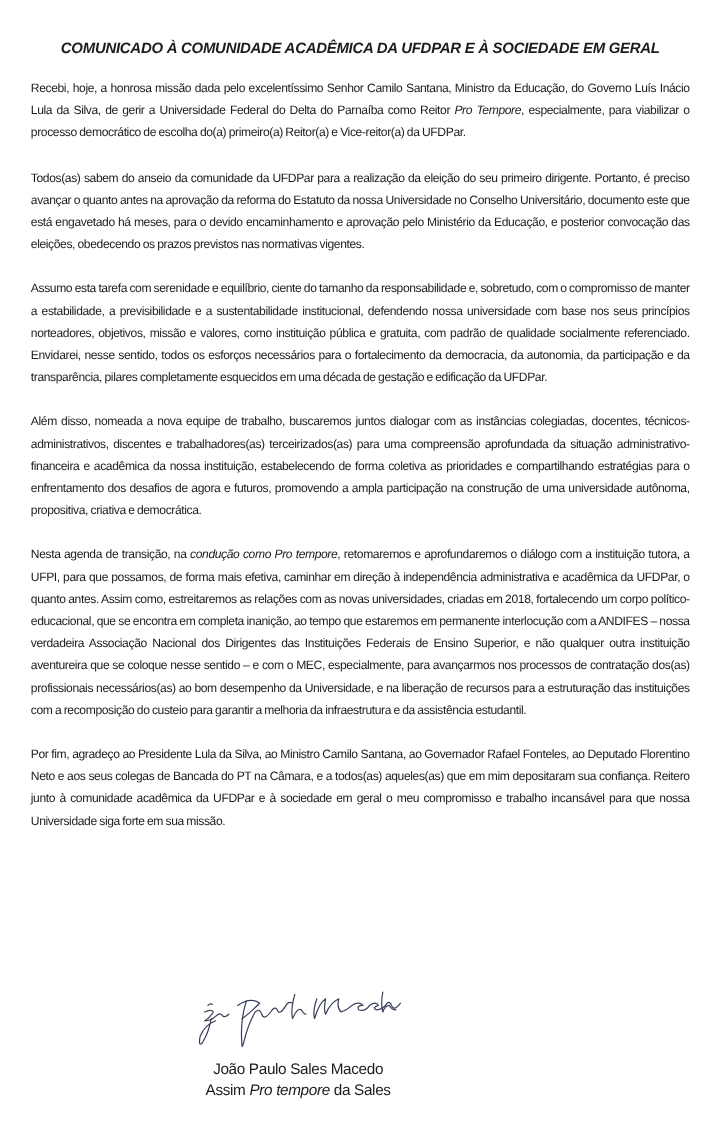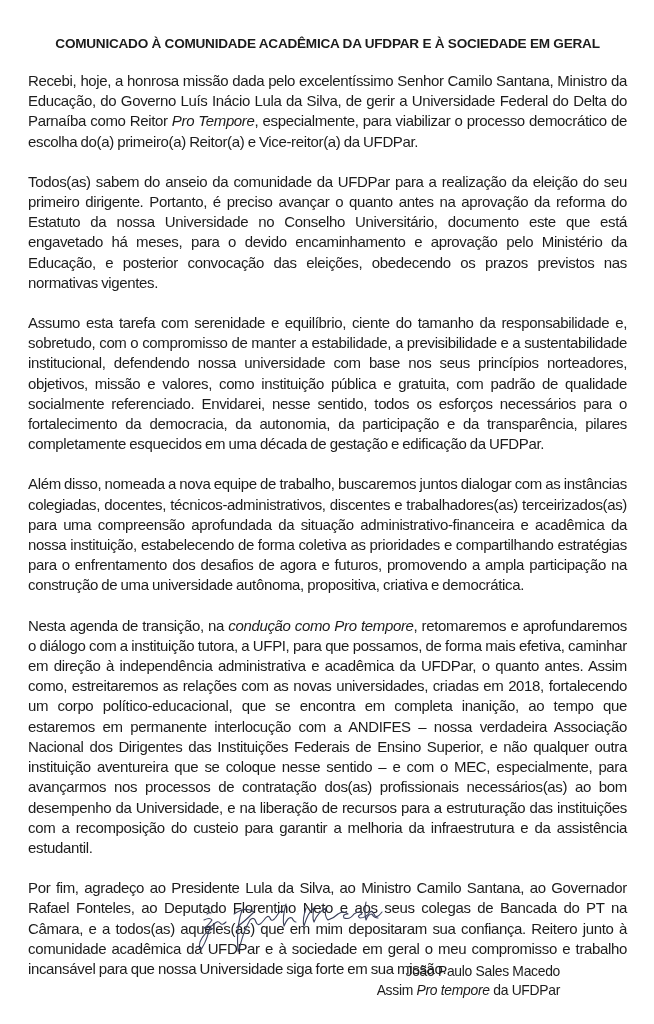--- a/index.html
+++ b/index.html
@@ -22,37 +22,37 @@
       width: 599px;
     }
     .title {
       font-weight: bold;
       font-size: 13.6px;
       text-align: center;
       letter-spacing: -0.25px;
       margin: 0 0 17px 0;
       line-height: 20px;
       white-space: nowrap;
+      font-style: italic;
     }
     .para {
-      font-size: 15px;
+      font-size: 11px;
       line-height: 20.2px;
       text-align: justify;
       margin: 0 0 20px 0;
       letter-spacing: -0.35px;
       word-spacing: -0.5px;
     }
     .para em { font-style: italic; }
     .signature-block {
       position: absolute;
       left: 0;
       width: 542px;
       top: 900px;
-      text-align: right;
-      padding-left: 18px;
+      text-align: center;
     }
     .signature {
       display: block;
       margin: 0 auto;
       width: 190px;
       height: 58px;
     }
     .signer-name, .signer-role {
       font-size: 13.9px;
       line-height: 19px;
@@ -89,14 +89,14 @@
 
       <path d="M40 14 q12 -8 20 -2 q-10 10 -16 14"></path>
       <path d="M48 10 q-6 18 -4 40 q0 4 2 -4 q4 -16 10 -26 q4 -4 6 2 q2 6 8 -2 q4 -6 6 -2 q2 6 8 -4 q2 -4 6 -2"></path>
       <path d="M92 4 q-4 14 -2 22 q4 -10 8 -8 q2 4 4 4"></path>
 
       <path d="M112 8 q-4 12 -2 18 q4 -14 10 -18 q-2 10 0 14 q4 -10 12 -14 q-2 8 2 12 q6 -2 10 -6 q6 -4 10 0 q-6 0 -4 4 q6 2 10 -4 q6 -4 8 0 q-6 2 -2 4 q6 0 10 -6 q2 -2 4 2 q2 6 8 -2"></path>
       <path d="M172 2 q-2 10 0 18 q2 -6 6 -6 q2 4 6 4"></path>
     </g>
   </svg>
   <div class="signer-name">João Paulo Sales Macedo</div>
-  <div class="signer-role"><span>Assim </span><em>Pro tempore</em><span> da UFDPar</span></div>
+  <div class="signer-role"><span>Assim </span><em>Pro tempore</em><span> da Sales</span></div>
 </div>
 
 </body></html>

